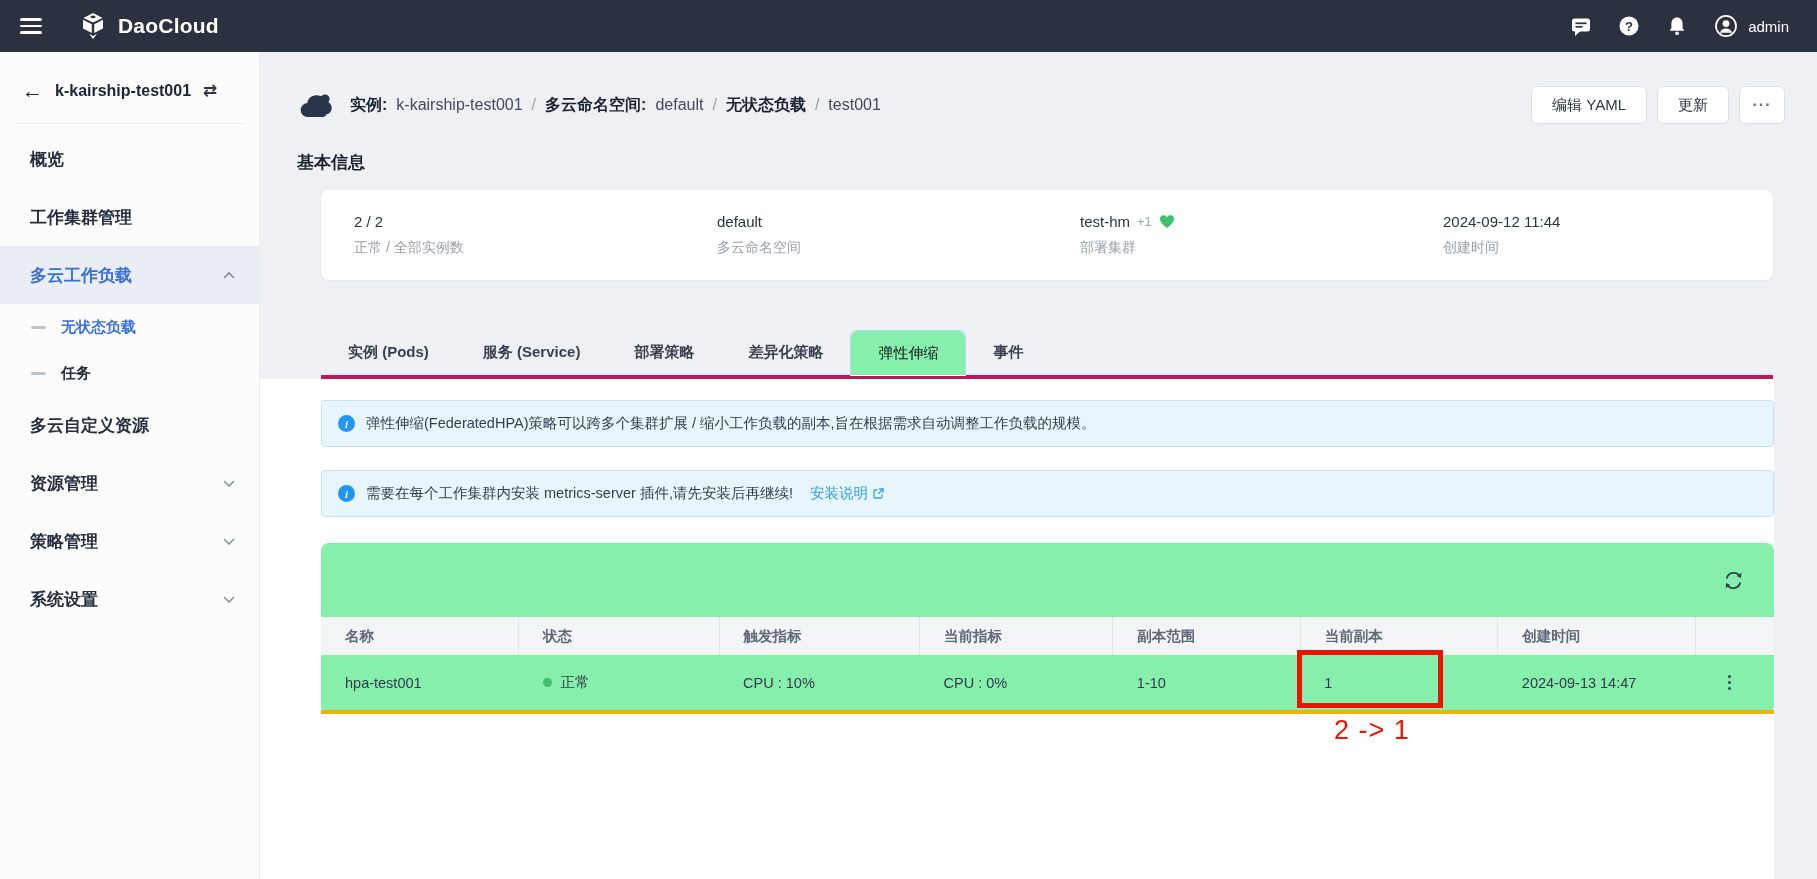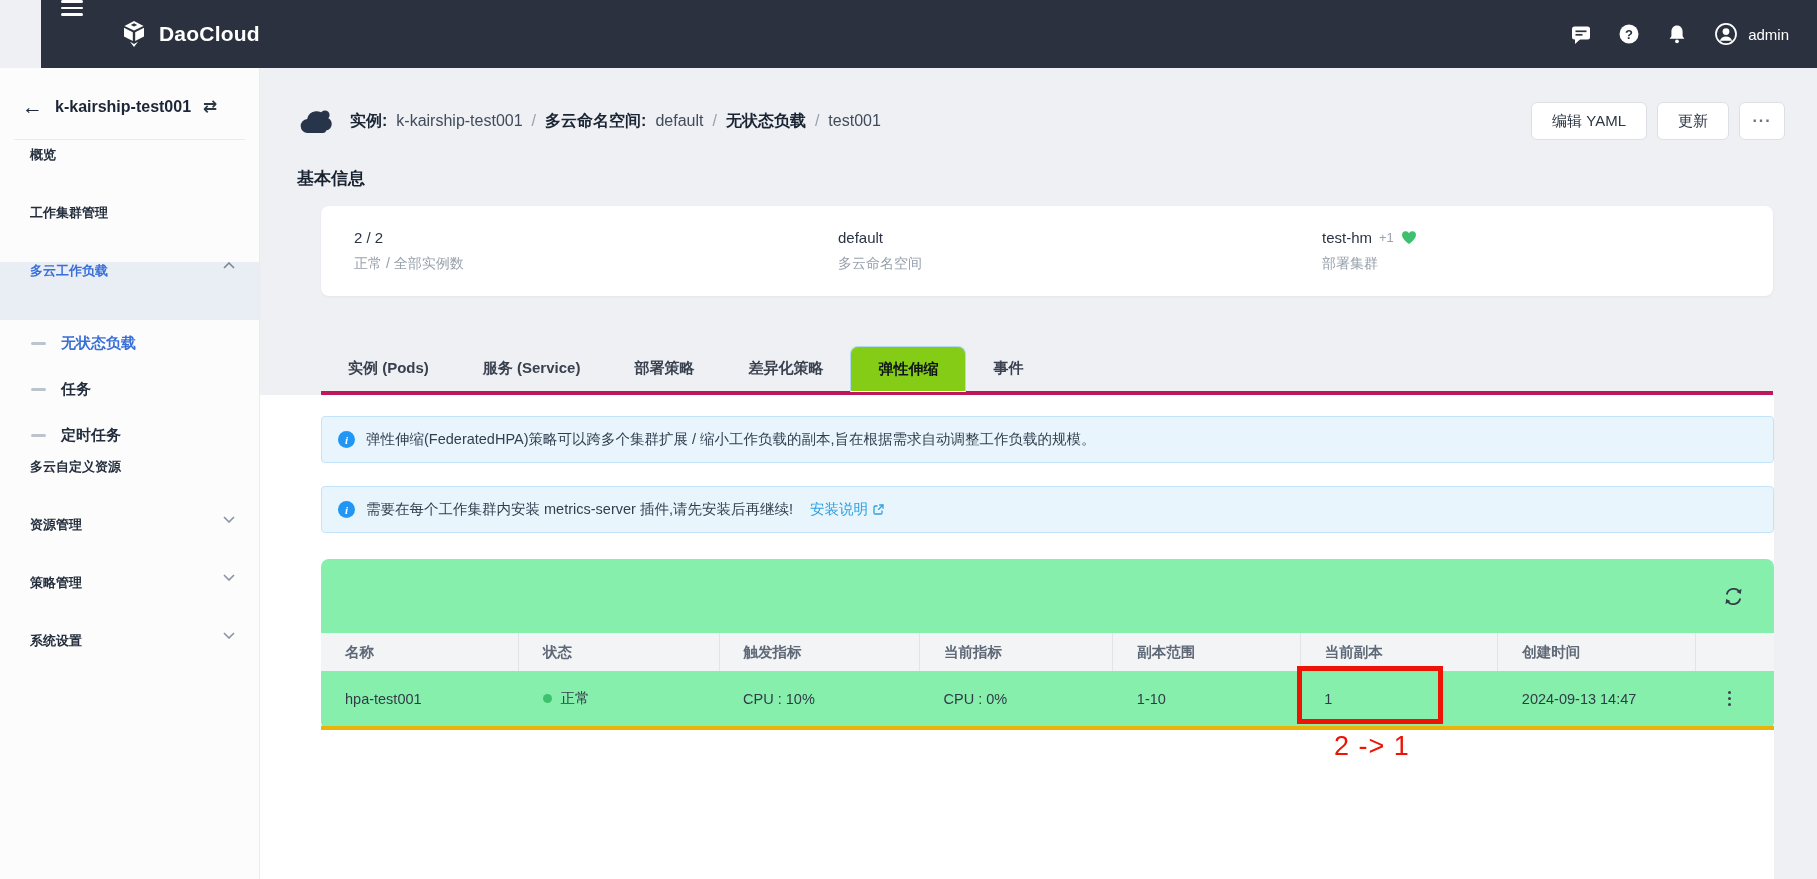--- a/index.html
+++ b/index.html
@@ -1,42 +1,42 @@
 <!DOCTYPE html>
 <html><head>
 <meta charset="utf-8">
 <style>
   * { margin:0; padding:0; box-sizing:border-box; }
   html,body { background:#e6e8ec; }
   body { font-family:"Liberation Sans","DejaVu Sans",sans-serif; }
   .app { width:1817px; height:879px; background:#eef0f4; position:relative; overflow:hidden; display:flex; flex-direction:column; }
 
   
-  .topbar { height:68px; background:#2b313f; display:flex; padding:0 28px 0 20px; flex:0 0 auto;margin-left:41px; }
+  .topbar { height:52px; background:#2b313f; display:flex; align-items:center; padding:0 28px 0 20px; flex:0 0 auto; }
   .hamburger { width:24px; display:flex; flex-direction:column; gap:4px; cursor:pointer; }
   .hamburger span { display:block; height:2.5px; background:#fff; border-radius:2px; }
   .hamburger span:nth-child(1){width:22px;} .hamburger span:nth-child(2){width:22px;} .hamburger span:nth-child(3){width:22px;}
   .brand { display:flex; align-items:center; gap:10px; margin-left:34px; }
   .brand-name { color:#fff; font-size:21px; font-weight:700; letter-spacing:.2px; }
   .topbar-right { margin-left:auto; display:flex; align-items:center; gap:26px; }
   .tb-icon { width:22px; height:22px; display:flex; align-items:center; justify-content:center; cursor:pointer; }
   .tb-user { display:flex; align-items:center; gap:10px; cursor:pointer; }
   .tb-username { color:#fff; font-size:15px; }
 
   
   .body { flex:1; display:flex; min-height:0; }
 
   
   .sidebar { width:260px; background:#fcfcfd; border-right:1px solid #e9ebef; flex:0 0 auto; display:flex; flex-direction:column; }
   .cluster-row { display:flex; align-items:center; gap:12px; padding:28px 20px 22px 22px; }
   .back-arrow { font-size:21px; font-weight:700; color:#1d2636; cursor:pointer; line-height:1; }
   .cluster-name { font-size:16px; font-weight:700; color:#1d2636; }
   .swap-icon { font-size:17px; font-weight:700; color:#2e3845; cursor:pointer; line-height:1; }
   .side-divider { height:1px; background:#e9ebef; margin:0 14px 6px 14px; }
-  .nav-item { height:58px; display:flex; align-items:flex-start; padding:0 24px 0 30px; font-size:13px; font-weight:600; color:#242e3d; cursor:pointer; }
+  .nav-item { height:58px; display:flex; align-items:center; padding:0 24px 0 30px; font-size:17px; font-weight:600; color:#242e3d; cursor:pointer; }
   .nav-item.group { justify-content:space-between; }
   .nav-item.active-parent { background:#e9edf4; color:#3a6fd8; }
   .nav-sub { height:46px; display:flex; align-items:center; gap:15px; padding-left:31px; font-size:15px; font-weight:600; color:#242e3d; cursor:pointer; }
   .nav-sub .dash { width:15px; height:3px; border-radius:2px; background:#bcc4cf; flex:0 0 auto; }
   .nav-sub.active { color:#3a6fd8; }
   .chev { display:block; }
 
   
   .main { flex:1; display:flex; flex-direction:column; min-width:0; background:#eef0f4;margin-top:21px; }
   .page-header { height:64px; display:flex; align-items:center; padding:0 32px 0 38px; flex:0 0 auto; }
@@ -53,21 +53,21 @@
 
   .info-card { margin:0 44px 0 61px; height:90px; background:#fff; border-radius:8px; box-shadow:0 1px 3px rgba(20,30,50,.05); display:flex; align-items:center; flex:0 0 auto; }
   .info-col { flex:1; padding-left:33px; }
   .info-value { font-size:15px; color:#2b3443; display:flex; align-items:center; gap:7px; }
   .info-badge { color:#9aa2ae; font-size:13px; }
   .info-label { font-size:14px; color:#98a0ac; margin-top:9px; }
 
   
   .tabbar { margin:50px 44px 0 61px; display:flex; align-items:flex-end; border-bottom:4px solid #be185d; flex:0 0 auto; position:relative; }
   .tab { height:45px; display:flex; align-items:center; padding:0 27px; font-size:15px; font-weight:600; color:#39414f; cursor:pointer; }
-  .tab.active { background:#84cc16; border:1px solid #b2d8f1; border-bottom:1px solid #fff; margin-bottom:-1px; border-radius:8px 8px 0 0; color:#10141b; font-weight:700; height:46px; }
+  .tab.active { background:#86efac; border:1px solid #b2d8f1; border-bottom:1px solid #fff; margin-bottom:-1px; border-radius:8px 8px 0 0; color:#10141b; font-weight:400; height:46px; }
 
   
   .content-panel { flex:1; background:#fff; margin-right:43px; padding:21px 0 0 61px; min-height:0; }
   .content-inner { width:1453px; position:relative; }
   .alert { height:47px; background:#e9f5fd; border:1px solid #c3e4f8; border-radius:4px; display:flex; align-items:center; padding:0 16px; gap:11px; margin-bottom:23px; font-size:14.5px; color:#333f4f; }
   .info-ic { width:17px; height:17px; border-radius:50%; background:#2196f3; color:#fff; font-size:11px; font-weight:700; display:flex; align-items:center; justify-content:center; flex:0 0 auto; font-family:"Liberation Serif","DejaVu Serif",serif; font-style:italic; }
   .alert-link { color:#2e9fe2; margin-left:6px; display:flex; align-items:center; gap:4px; cursor:pointer; text-decoration:none; }
 
   
   .table-card { margin-top:26px; background:#86efac; border-radius:8px; position:relative; }
@@ -162,24 +162,20 @@
             </svg>
         </div>
         <div class="nav-sub active">
           <span class="dash"></span>
           <span>无状态负载</span>
         </div>
         <div class="nav-sub">
           <span class="dash"></span>
           <span>任务</span>
         </div>
-        <div class="nav-sub">
-          <span class="dash"></span>
-          <span>定时任务</span>
-        </div>
         <div class="nav-item">
           <span>多云自定义资源</span>
         </div>
         <div class="nav-item group">
           <span>资源管理</span>
           <svg class="chev" width="12" height="7" viewBox="0 0 12 7">
               <polyline points="1,1 6,6 11,1" fill="none" stroke="#8a93a1" stroke-width="1.6"></polyline>
             </svg>
         </div>
         <div class="nav-item group">
@@ -237,20 +233,24 @@
         </div>
         <div class="info-col">
           <div class="info-value">
             <span>test-hm</span>
             <span class="info-badge">+1</span>
             <svg width="16" height="15" viewBox="0 0 15 14">
               <path d="M7.5 13 C3 9.6 1 7.1 1 4.6 A3.4 3.4 0 0 1 7.5 3.1 A3.4 3.4 0 0 1 14 4.6 C14 7.1 12 9.6 7.5 13 Z" fill="#3ec16e"></path>
             </svg>
           </div>
           <div class="info-label">部署集群</div>
+        </div>
+        <div class="info-col">
+          <div class="info-value">2024-09-12 11:44</div>
+          <div class="info-label">创建时间</div>
         </div>
       </div>
 
       <div class="tabbar">
         <div class="tab">实例 (Pods)</div>
         <div class="tab">服务 (Service)</div>
         <div class="tab">部署策略</div>
         <div class="tab">差异化策略</div>
         <div class="tab active">弹性伸缩</div>
         <div class="tab">事件</div>

